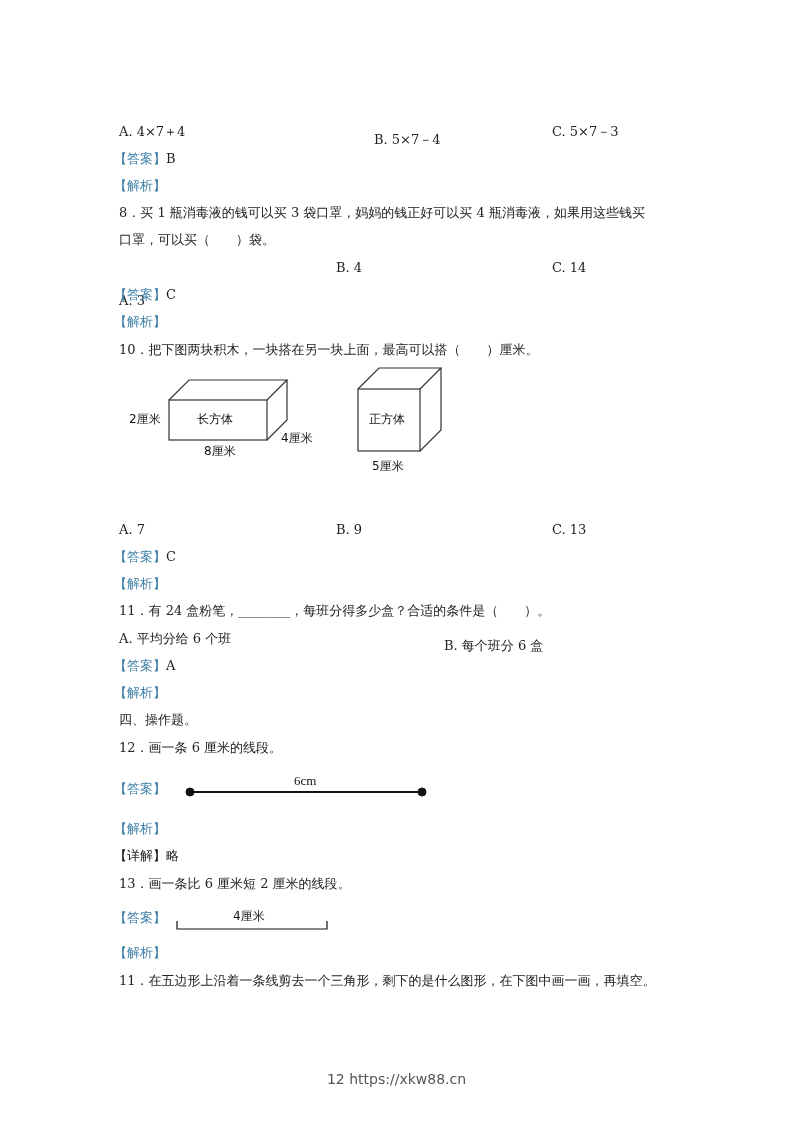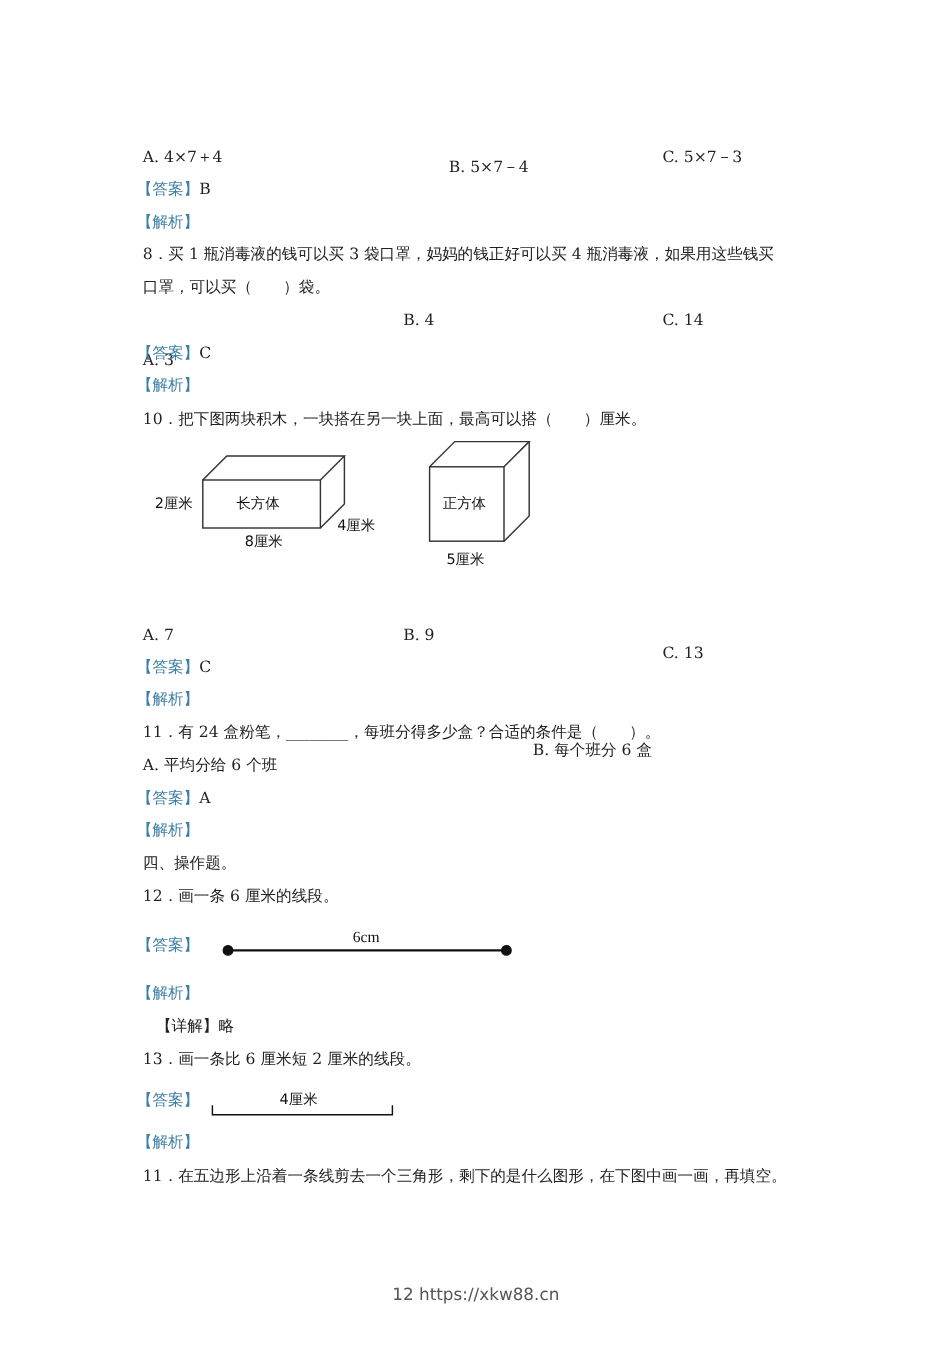--- a/index.html
+++ b/index.html
@@ -91,47 +91,47 @@
 <div class="fig-label" style="left:281px; top:431px;">4厘米</div>
 <div class="fig-label" style="left:369px; top:412px;">正方体</div>
 <div class="fig-label" style="left:372px; top:459px;">5厘米</div>
 
 <div class="opt" style="left:119px; top:522px;text-align:center;">
   <span>A.</span>&nbsp;<span>7</span>
 </div>
 <div class="opt" style="left:336px; top:522px;">
   <span>B.</span>&nbsp;<span>9</span>
 </div>
-<div class="opt" style="left:552px; top:522px;margin-top:15px;">
+<div class="opt" style="left:552px; top:522px;">
   <span>C.</span>&nbsp;<span>13</span>
 </div>
 <div class="line" style="top:549px; left:114px;">
   <span class="tag">【答案】</span><span>C</span>
 </div>
 <div class="line tag" style="top:576px; left:114px;">【解析】</div>
 
 <div class="line" style="top:603px;">11．有 24 盒粉笔，________，每班分得多少盒？合适的条件是（　　）。</div>
 <div class="opt" style="left:119px; top:631px;text-align:right;">
   <span>A.</span>&nbsp;<span>平均分给 6 个班</span>
 </div>
-<div class="opt" style="left:444px; top:618px;text-align:center;">
+<div class="opt" style="left:444px; top:638px;text-align:center;">
   <span>B.</span>&nbsp;<span>每个班分 6 盒</span>
 </div>
 <div class="line" style="top:658px; left:114px;">
   <span class="tag">【答案】</span><span>A</span>
 </div>
 <div class="line tag" style="top:685px; left:114px;">【解析】</div>
 
 <div class="line" style="top:712px;">四、操作题。</div>
 
 <div class="line" style="top:740px;">12．画一条 6 厘米的线段。</div>
 <div class="line tag" style="top:781px; left:114px;">【答案】</div>
 <div class="fig-label" style="left:294px; top:773px; font-family:'Liberation Serif','DejaVu Serif',serif; font-size:13px;">6cm</div>
 <div class="line tag" style="top:821px; left:114px;">【解析】</div>
-<div class="line" style="top:848px; left:130px;">
+<div class="line" style="top:848px; left:114px;">
   <span class="tag-black">【详解】</span><span>略</span>
 </div>
 
 <div class="line" style="top:876px;">13．画一条比 6 厘米短 2 厘米的线段。</div>
 <div class="line tag" style="top:910px; left:114px;">【答案】</div>
 <div class="fig-label" style="left:233px; top:909px;">4厘米</div>
 <div class="line tag" style="top:945px; left:114px;">【解析】</div>
 
 <div class="line" style="top:973px;">11．在五边形上沿着一条线剪去一个三角形，剩下的是什么图形，在下图中画一画，再填空。</div>
 

